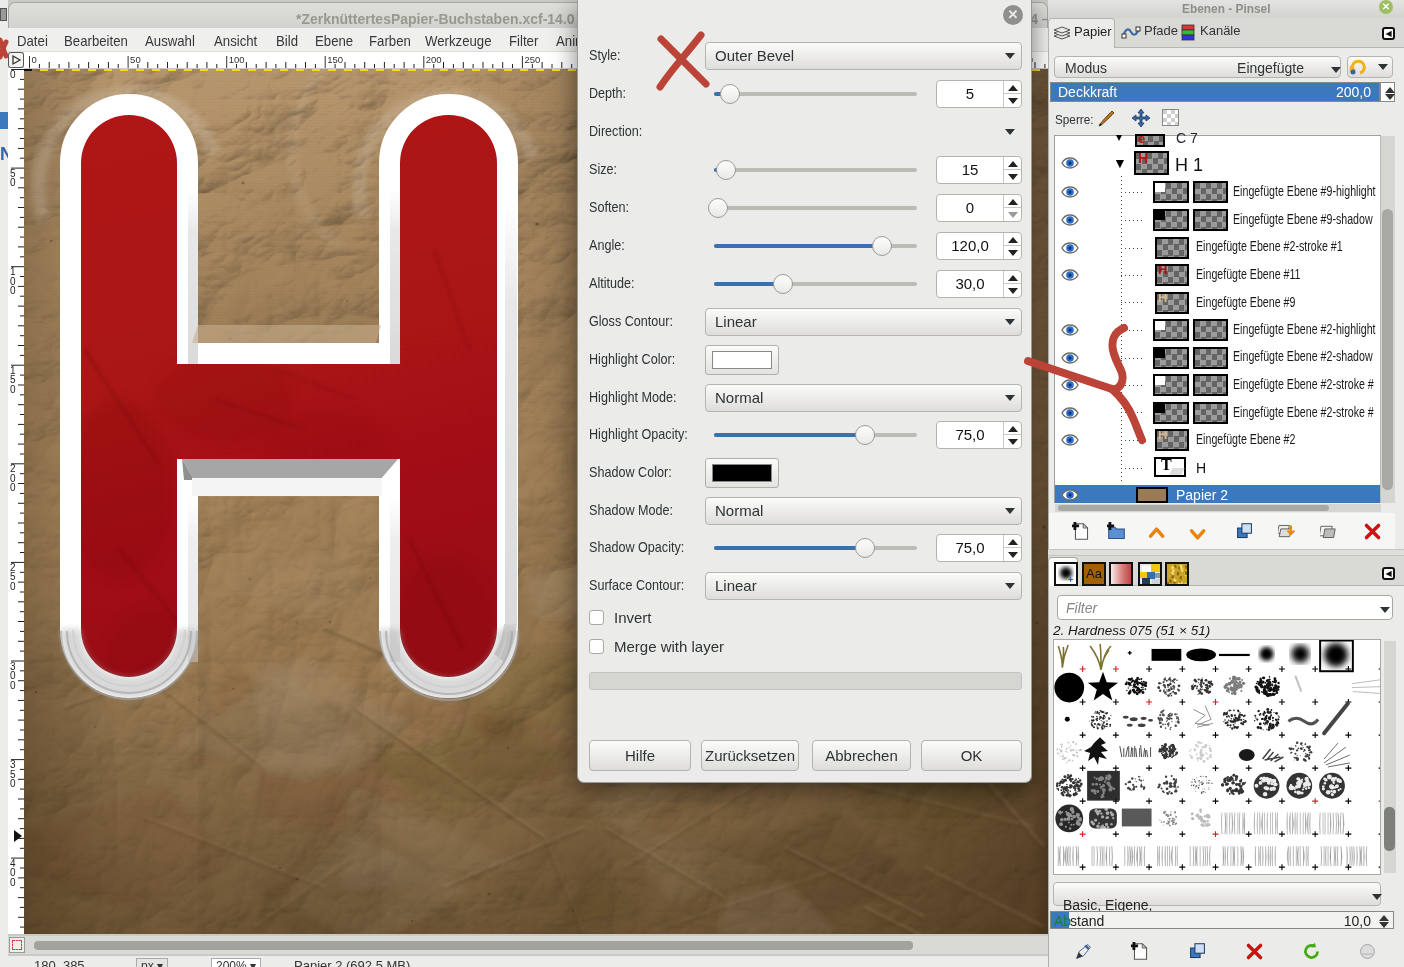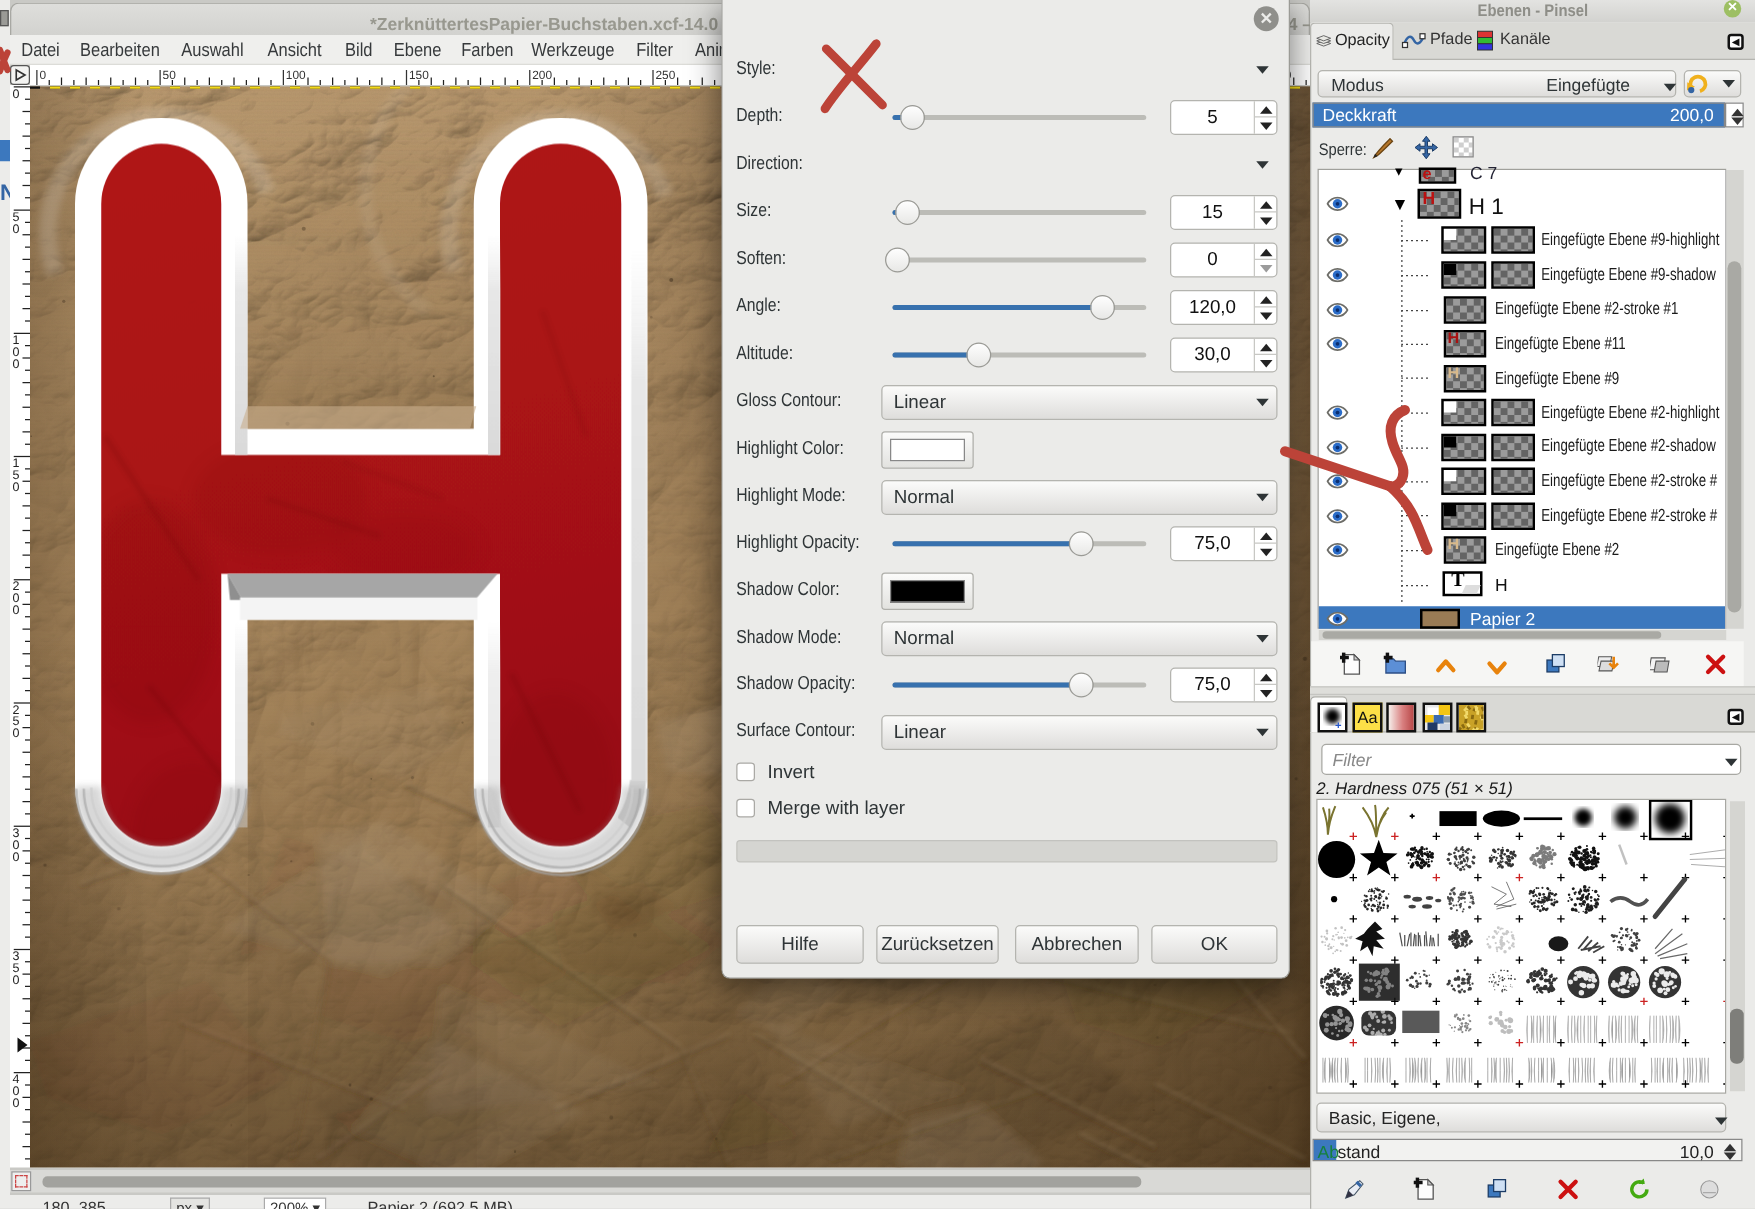--- a/index.html
+++ b/index.html
@@ -31,21 +31,21 @@
 #tab-ebenen { position:absolute; left:1048px; top:18px; width:67px; height:30px; background:#ebebe9; border:1px solid #b5b5b0; border-bottom:0; border-radius:4px 4px 0 0; padding:5px 2px 0 3px; font-size:13px; color:#222; display:flex; gap:2px; }
 .rtab { position:absolute; top:18px; height:30px; padding:5px 4px 0 6px; font-size:13px; color:#333; display:flex; gap:3px; }
 .sqbtn { position:absolute; width:13px; height:13px; border:2px solid #111; border-radius:3px; background:#fdfdfc; font-size:8px; line-height:9px; text-align:center; color:#111; }
 #modusrow { position:absolute; left:1054px; top:56px; width:287px; height:22px; background:linear-gradient(#fbfbfa,#dedddb); border:1px solid #b4b4af; border-radius:4px; font-size:14px; color:#2e3436; }
 #modebtn { position:absolute; left:1347px; top:56px; width:46px; height:22px; background:linear-gradient(#fbfbfa,#dedddb); border:1px solid #b4b4af; border-radius:4px; }
 #deckkraft { position:absolute; left:1050px; top:82px; width:330px; height:20px; background:#3c78be; border:1px solid #888; font-size:14px; color:#fff; }
 #deckspin { position:absolute; left:1380px; top:82px; width:15px; height:20px; background:#fff; border:1px solid #888; }
 #layerlist { position:absolute; left:1054px; top:135px; width:327px; height:368px; background:#fff; border:1px solid #a0a09b; }
 .llab { position:absolute; font-size:14px; color:#1a1a1a; white-space:nowrap; overflow:hidden; transform:scaleX(0.76); transform-origin:0 50%; }
 #filterbox { position:absolute; left:1057px; top:595px; width:336px; height:25px; background:#fff; border:1px solid #a8a8a3; border-radius:4px; font-size:14px; padding:4px 0 0 8px; }
-#basicbox { position:absolute; left:1053px; top:882px; width:328px; height:24px; background:linear-gradient(#fbfbfa,#dedddb); border:1px solid #b4b4af; border-radius:4px; font-size:14px; color:#222; padding:3px 0 0 9px; }
+#basicbox { position:absolute; left:1053px; top:882px; width:328px; height:24px; background:linear-gradient(#fbfbfa,#dedddb); border:1px solid #b4b4af; border-radius:4px; font-size:14px; color:#222; padding:14px 0 0 9px; }
 #abstand { position:absolute; left:1050px; top:911px; width:344px; height:18px; background:#f2f2f0; border:1px solid #888; font-size:14px; }
 </style></head>
 <body>
 <div id="titlebar">
     <div id="titletext">*ZerknüttertesPapier-Buchstaben.xcf-14.0 (Farbe RGB, 8-Bit-Ganzzahl, GIMP built-in sRGB, 1 Ebene) 1654x1654 – GIMP</div>
   </div>
 <div id="menubar">
   <div class="mi" style="left:9px">Datei</div>
   <div class="mi" style="left:56px">Bearbeiten</div>
   <div class="mi" style="left:137px">Auswahl</div>
@@ -629,20 +629,21 @@
 <div id="statusbar">
   <span style="position:absolute;left:26px;top:2px">180, 385</span>
   <span style="position:absolute;left:128px;top:2px;border:1px solid #aaa;background:#e4e4e1;padding:0 4px;font-size:12px">px ▾</span>
   <span style="position:absolute;left:203px;top:2px;border:1px solid #aaa;background:#fff;padding:0 4px;font-size:12px">200% ▾</span>
   <span style="position:absolute;left:286px;top:2px">Papier 2 (692.5 MB)</span>
 </div>
 
 <div id="dialog">
   <div style="position:absolute;right:8px;top:5px;width:20px;height:20px;border-radius:50%;background:#8f8f8b;color:#ececea;font-size:13px;line-height:20px;text-align:center;font-weight:bold">✕</div>
   <div class="dlab" style="top:46px">Style:</div>
+    <div class="ddp" style="top:42px">Outer Bevel</div>
     <div style="position:absolute;left:427px;top:53px;width:0;height:0;border-left:5px solid transparent;border-right:5px solid transparent;border-top:6px solid #2e3436"></div>
     <div class="dlab" style="top:84px">Depth:</div>
     <div class="strack" style="top:92px"></div>
     <div class="sfill" style="top:92px;width:18px"></div>
     <div class="shandle" style="left:142px;top:84px"></div>
     <div class="spin" style="top:80px">
       <div class="spinval">5</div>
       <div class="spinbtns">
         <div style="height:13px;border-bottom:1px solid #c8c8c4;position:relative">
           <div class="tri-u"></div>
@@ -779,21 +780,21 @@
   <div style="position:absolute;left:1379px;top:0px;width:14px;height:14px;border-radius:50%;background:#9dbf63;color:#fff;font-size:10px;line-height:14px;text-align:center;font-weight:bold">✕</div>
   <div id="rtabs"></div>
      <div id="tab-ebenen">
     <svg width="20" height="16" viewBox="0 0 20 16">
       <g fill="#e8e8e4" stroke="#555">
         <path d="M2,12 l8,3 l8,-3 l-8,-3 Z"></path>
         <path d="M2,9 l8,3 l8,-3 l-8,-3 Z"></path>
         <path d="M2,6 l8,3 l8,-3 l-8,-3 Z"></path>
       </g>
     </svg>
-    <span>Opacity</span>
+    <span>Papier</span>
   </div>
      <div class="rtab" style="left:1115px">
     <svg width="20" height="16" viewBox="0 0 20 16">
       <path d="M2,13 C5,5 8,5 10,9 C12,13 15,13 18,6" fill="none" stroke="#3465a4" stroke-width="2"></path>
       <rect x="1" y="11" width="4" height="4" fill="#fff" stroke="#333"></rect>
       <rect x="15" y="4" width="4" height="4" fill="#fff" stroke="#333"></rect>
     </svg>
     <span>Pfade</span>
   </div>
      <div class="rtab" style="left:1173px">
@@ -1008,21 +1009,21 @@
   <div style="position:absolute;left:1048px;top:557px;width:30px;height:29px;background:#fbfbfa;border:1px solid #a8a8a3;border-bottom:0;border-radius:4px 4px 0 0"></div>
 <div style="position:absolute;left:1054px;top:562px;width:24px;height:24px;border:2px solid #111;background:#fff;overflow:hidden"><svg width="20" height="20">
       <defs>
         <filter id="tb1">
           <feGaussianBlur stdDeviation="2"></feGaussianBlur>
         </filter>
       </defs>
       <circle cx="10" cy="9" r="6" fill="#000" filter="url(#tb1)"></circle>
       <text x="12" y="19" font-size="9" font-weight="bold" fill="#2255cc">+</text>
     </svg></div>
-<div style="position:absolute;left:1082px;top:562px;width:24px;height:24px;border:2px solid #111;background:#fde047;overflow:hidden">
+<div style="position:absolute;left:1082px;top:562px;width:24px;height:24px;border:2px solid #111;background:#a16207;overflow:hidden">
     <div style="font-size:13px;color:#111;text-align:center;line-height:20px">Aa</div>
   </div>
 <div style="position:absolute;left:1109px;top:562px;width:24px;height:24px;border:2px solid #111;background:#fff;overflow:hidden">
     <div style="width:20px;height:20px;background:linear-gradient(90deg,#f6eeea,#d98080 55%,#b84848)"></div>
   </div>
 <div style="position:absolute;left:1138px;top:562px;width:24px;height:24px;border:2px solid #111;background:#fff;overflow:hidden"><svg width="20" height="20">
       <rect width="20" height="20" fill="#e8e8e8"></rect>
       <rect x="2" y="2" width="9" height="6" fill="#fff"></rect>
       <rect x="11" y="0" width="9" height="8" fill="#f4c514"></rect>
       <rect x="0" y="8" width="7" height="6" fill="#f4c514"></rect>

